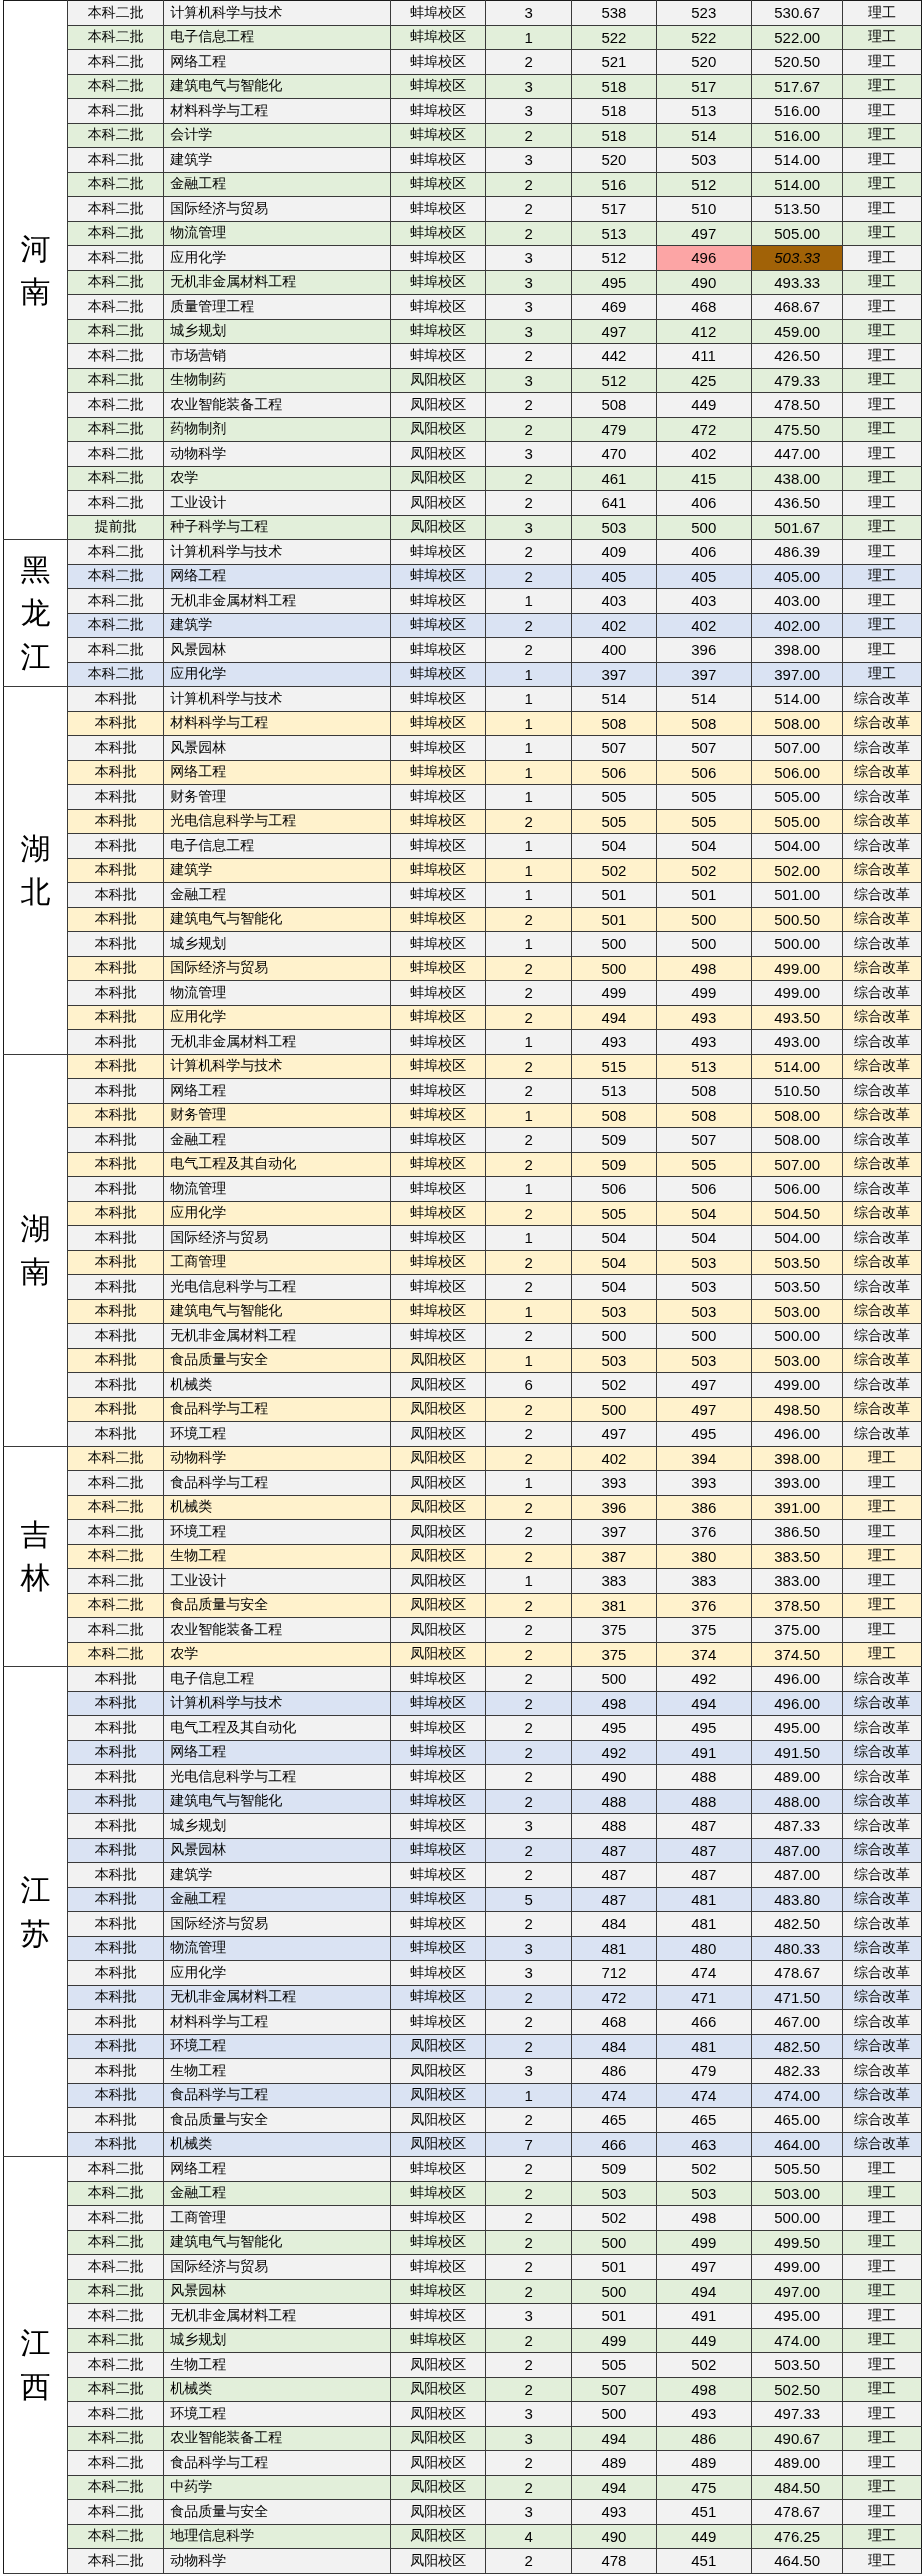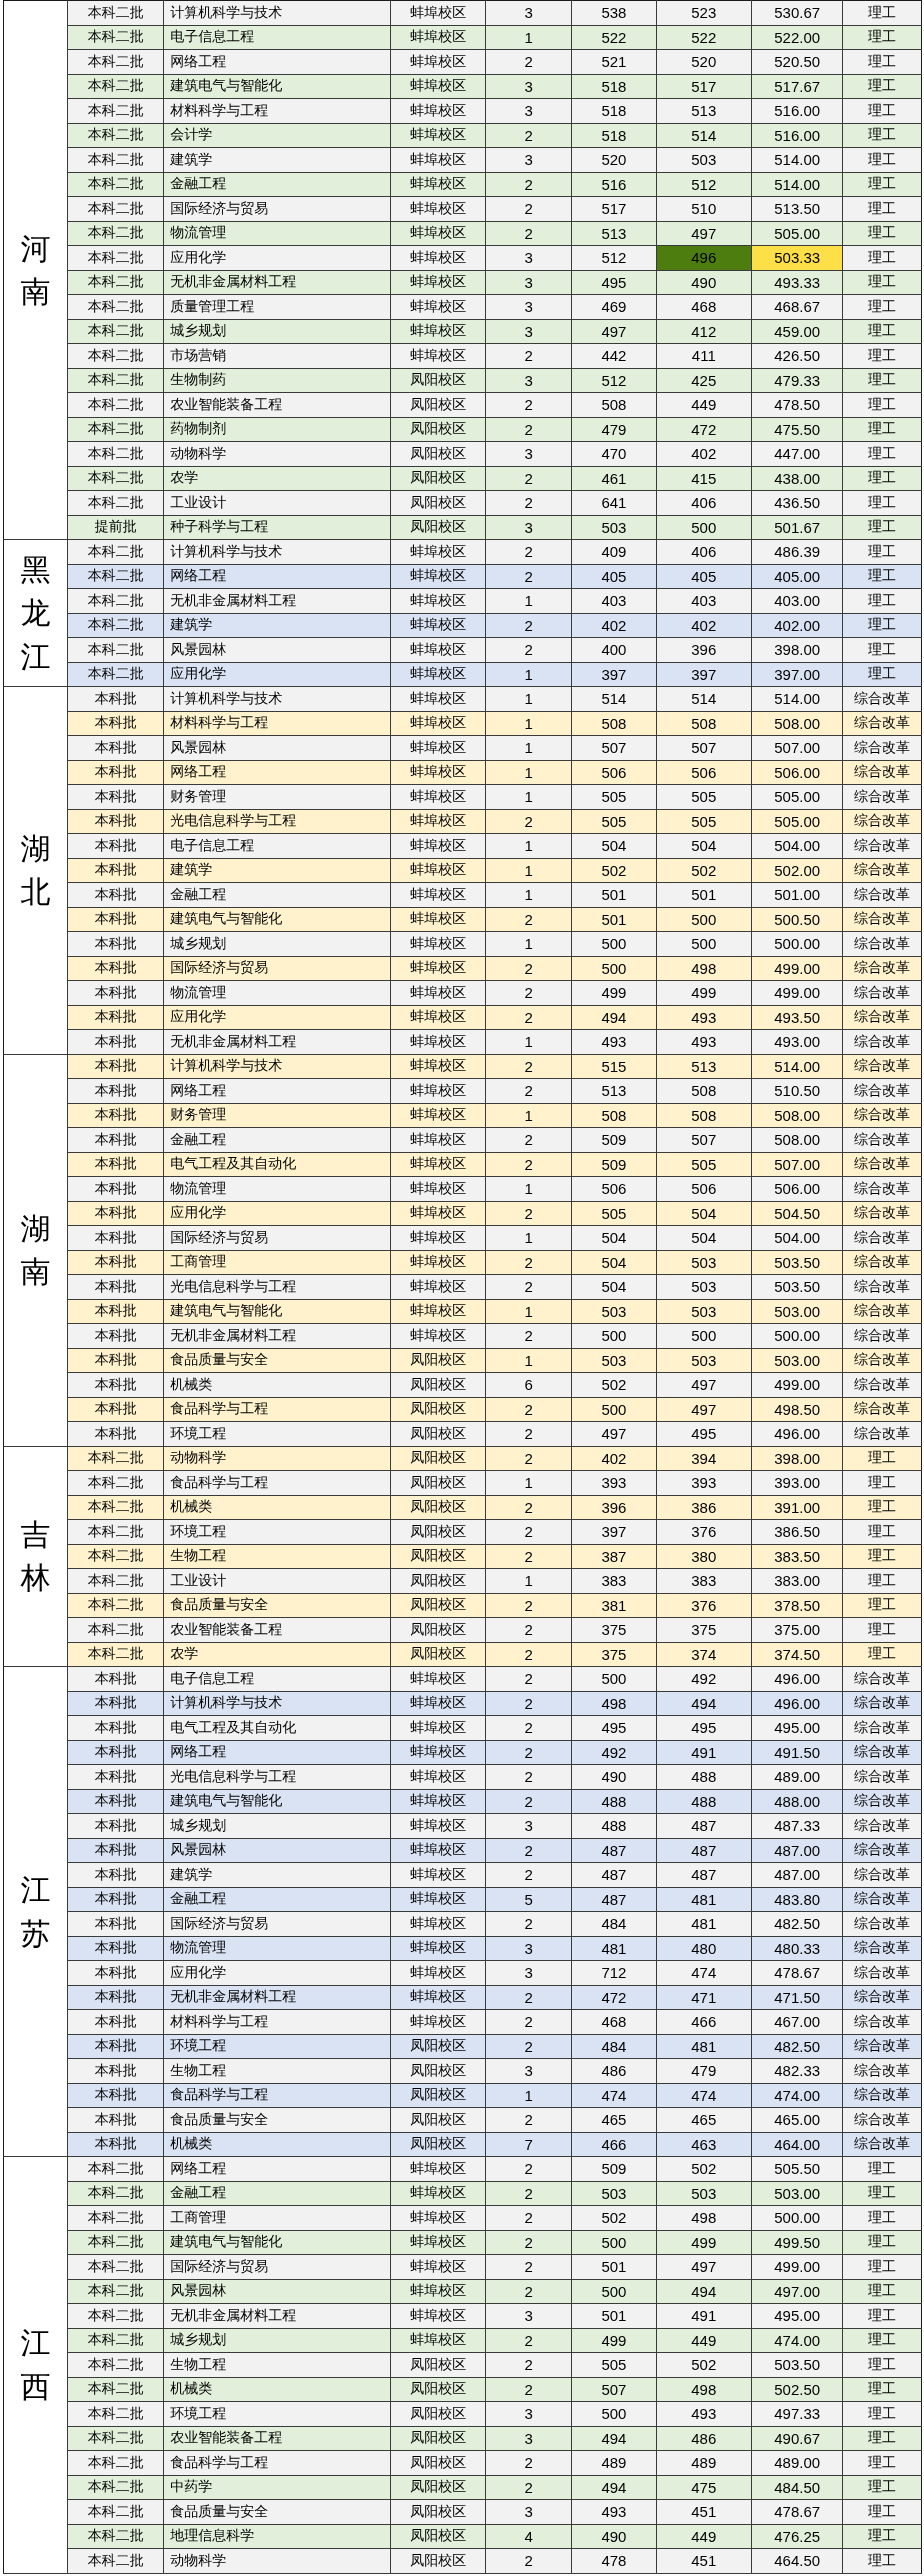--- a/index.html
+++ b/index.html
@@ -137,22 +137,22 @@
           <td class="num" style="background: rgb(226, 239, 218);">497</td>
           <td class="num" style="background: rgb(226, 239, 218);">505.00</td>
           <td class="cat" style="background: rgb(226, 239, 218);">理工</td>
         </tr>
         <tr>
           <td class="batch" style="background: rgb(242, 242, 242);">本科二批</td>
           <td class="major" style="background: rgb(242, 242, 242);">应用化学</td>
           <td class="campus" style="background: rgb(242, 242, 242);">蚌埠校区</td>
           <td class="num" style="background: rgb(242, 242, 242);">3</td>
           <td class="num" style="background: rgb(242, 242, 242);">512</td>
-          <td class="num" style="background: #4d7c0f;">496</td>
-          <td class="num" style="background: #fde047;">503.33</td>
+          <td class="num" style="background: #fca5a5;">496</td>
+          <td class="num" style="background: #a16207; font-style: italic;">503.33</td>
           <td class="cat" style="background: rgb(242, 242, 242);">理工</td>
         </tr>
         <tr>
           <td class="batch" style="background: rgb(226, 239, 218);">本科二批</td>
           <td class="major" style="background: rgb(226, 239, 218);">无机非金属材料工程</td>
           <td class="campus" style="background: rgb(226, 239, 218);">蚌埠校区</td>
           <td class="num" style="background: rgb(226, 239, 218);">3</td>
           <td class="num" style="background: rgb(226, 239, 218);">495</td>
           <td class="num" style="background: rgb(226, 239, 218);">490</td>
           <td class="num" style="background: rgb(226, 239, 218);">493.33</td>

